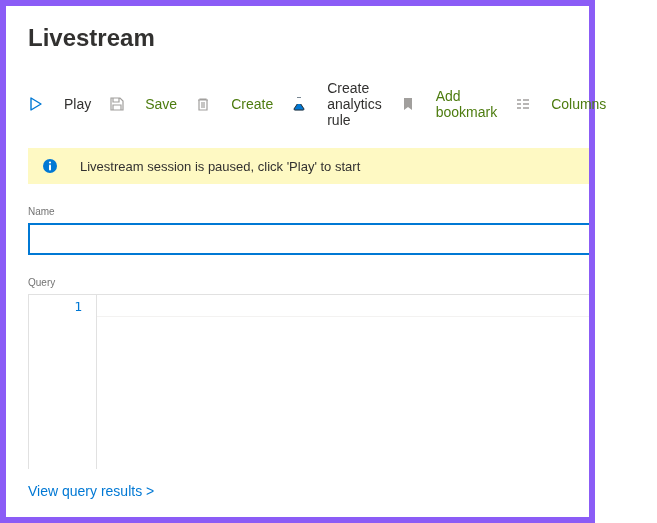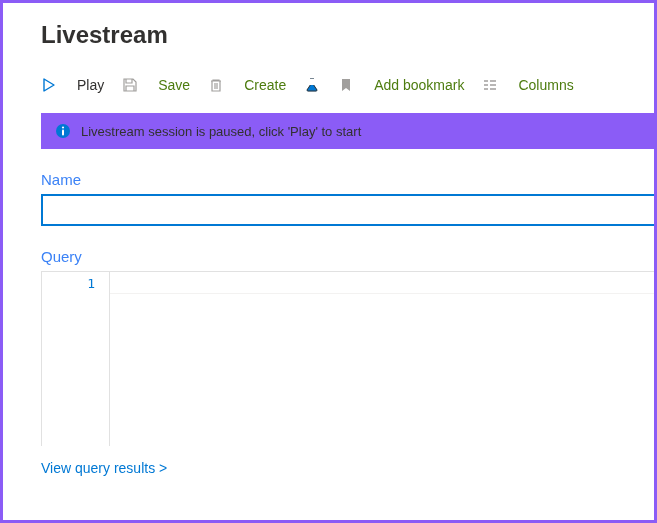--- a/index.html
+++ b/index.html
@@ -4,24 +4,24 @@
 <style>
 * { box-sizing: border-box; margin: 0; padding: 0; }
 body {
   font-family: "Segoe UI", -apple-system, sans-serif;
   background: #fff;
   width: 657px;
   height: 523px;
   overflow: hidden;
 }
 .panel {
-  border: 3px solid #8b5cf6;
-  width: 657px;
+  border: 6px solid #8b5cf6;
+  width: 595px;
   height: 523px;
-  padding: 18px 0 18px 38px;
+  padding: 18px 0 18px 22px;
   position: relative;
 }
 .title {
   font-size: 24px;
   font-weight: 600;
   color: #323130;
   margin-bottom: 28px;
 }
 .toolbar {
   display: flex;
@@ -38,37 +38,37 @@
   color: #323130;
 }
 .toolbar-item.disabled {
   color: #4d7c0f;
   cursor: default;
 }
 .toolbar-item .icon { width: 16px; height: 16px; display: inline-flex; align-items: center; justify-content: center; }
 .toolbar-item .icon svg { width: 16px; height: 16px; }
 
 .info-bar {
-  background: #8b5cf6;
+  background: #fef9c3;
   display: flex;
   align-items: center;
   padding: 10px 14px;
-  gap: 10px;
+  gap: 22px;
   font-size: 13px;
   color: #323130;
   margin-bottom: 22px;
 }
 .info-bar .info-icon {
   width: 16px; height: 16px;
 }
 .info-bar .info-icon svg { width: 16px; height: 16px; }
 
 .field-label {
-  font-size: 15px;
-  color: #3b82f6;
+  font-size: 10px;
+  color: #737373;
   margin-bottom: 6px;
 }
 .name-input {
   width: 100%;
   height: 32px;
   border: 2px solid #0078d4;
   border-right: none;
   padding: 0 8px;
   font-size: 14px;
   outline: none;
@@ -144,20 +144,21 @@
     </div>
 
     <div class="toolbar-item">
       <span class="icon">
         <svg viewBox="0 0 16 16">
             <path d="M6 2 h4 M7 2 v5 l-4 6 a1 1 0 0 0 1 1 h8 a1 1 0 0 0 1 -1 l-4 -6 v-5" fill="#0078d4" stroke="#0078d4" stroke-width="0.5"></path>
             <path d="M6 2 h4 M7 2 v5 l-4 6 a1 1 0 0 0 1 1 h8 a1 1 0 0 0 1 -1 l-4 -6 v-5" fill="none" stroke="#323130" stroke-width="1"></path>
             <rect x="6" y="2" width="4" height="6" fill="#fff"></rect>
           </svg>
       </span>
+      <span>Create analytics rule</span>
     </div>
 
     <div class="toolbar-item disabled">
       <span class="icon">
         <svg viewBox="0 0 16 16">
             <path d="M4 2 h8 v12 l-4 -3 l-4 3 z" fill="#a19f9d"></path>
           </svg>
       </span>
       <span>Add bookmark</span>
     </div>

